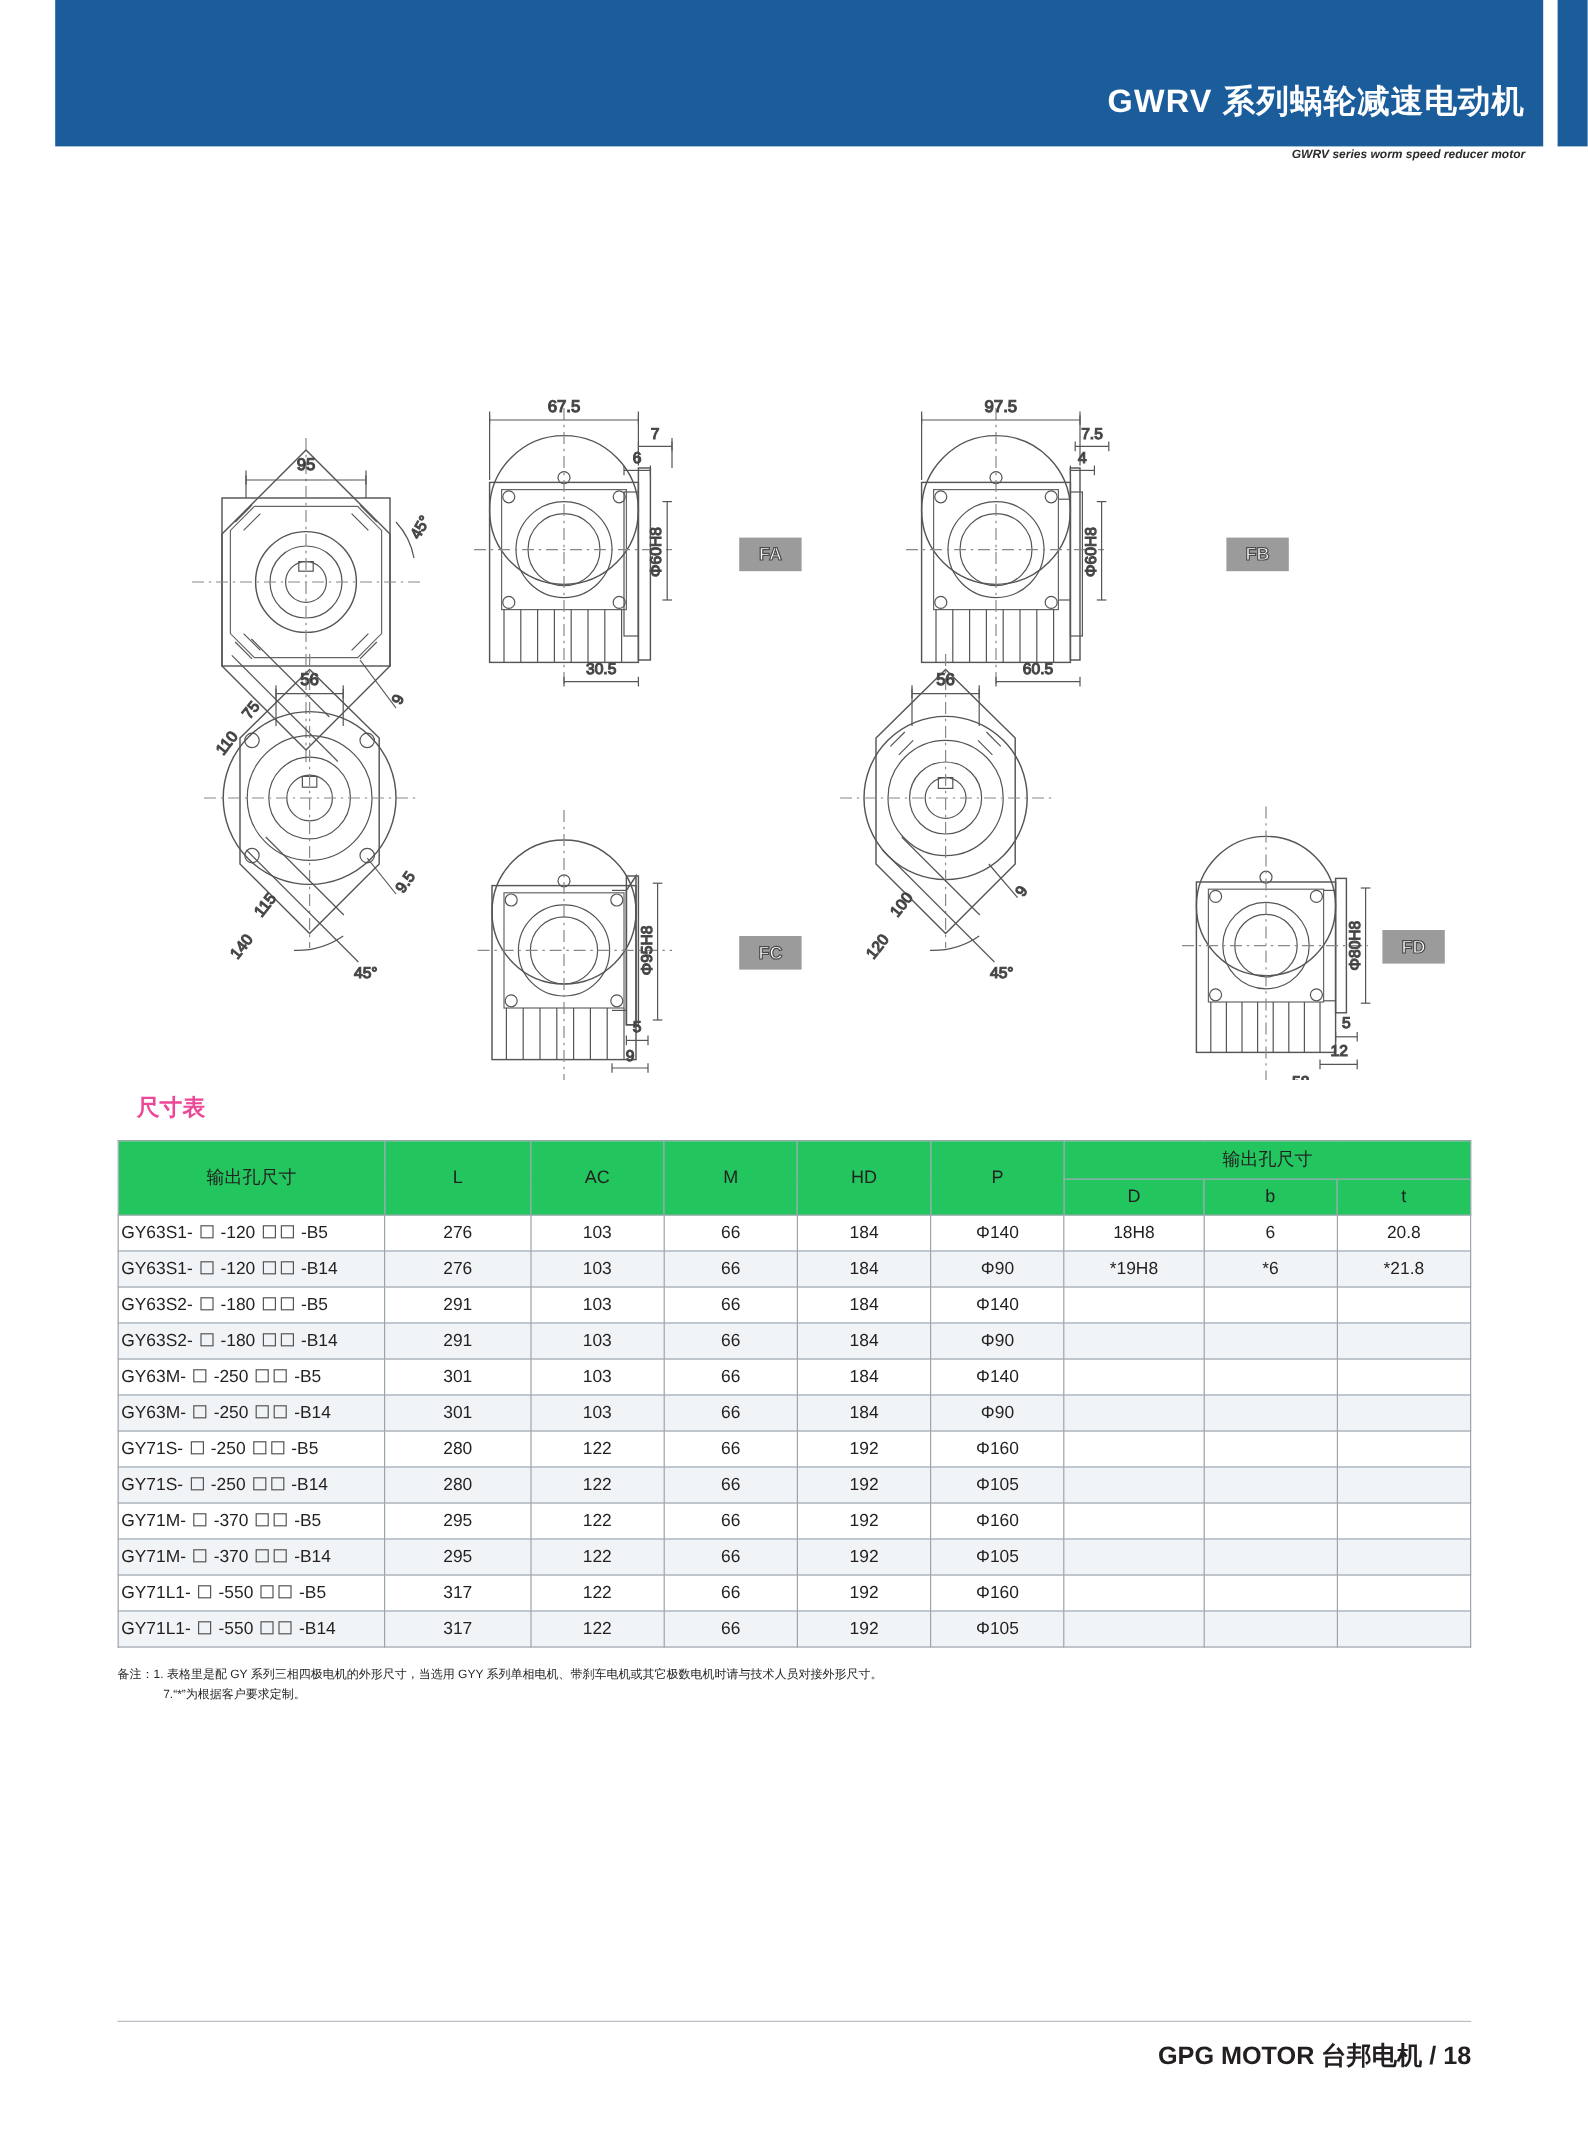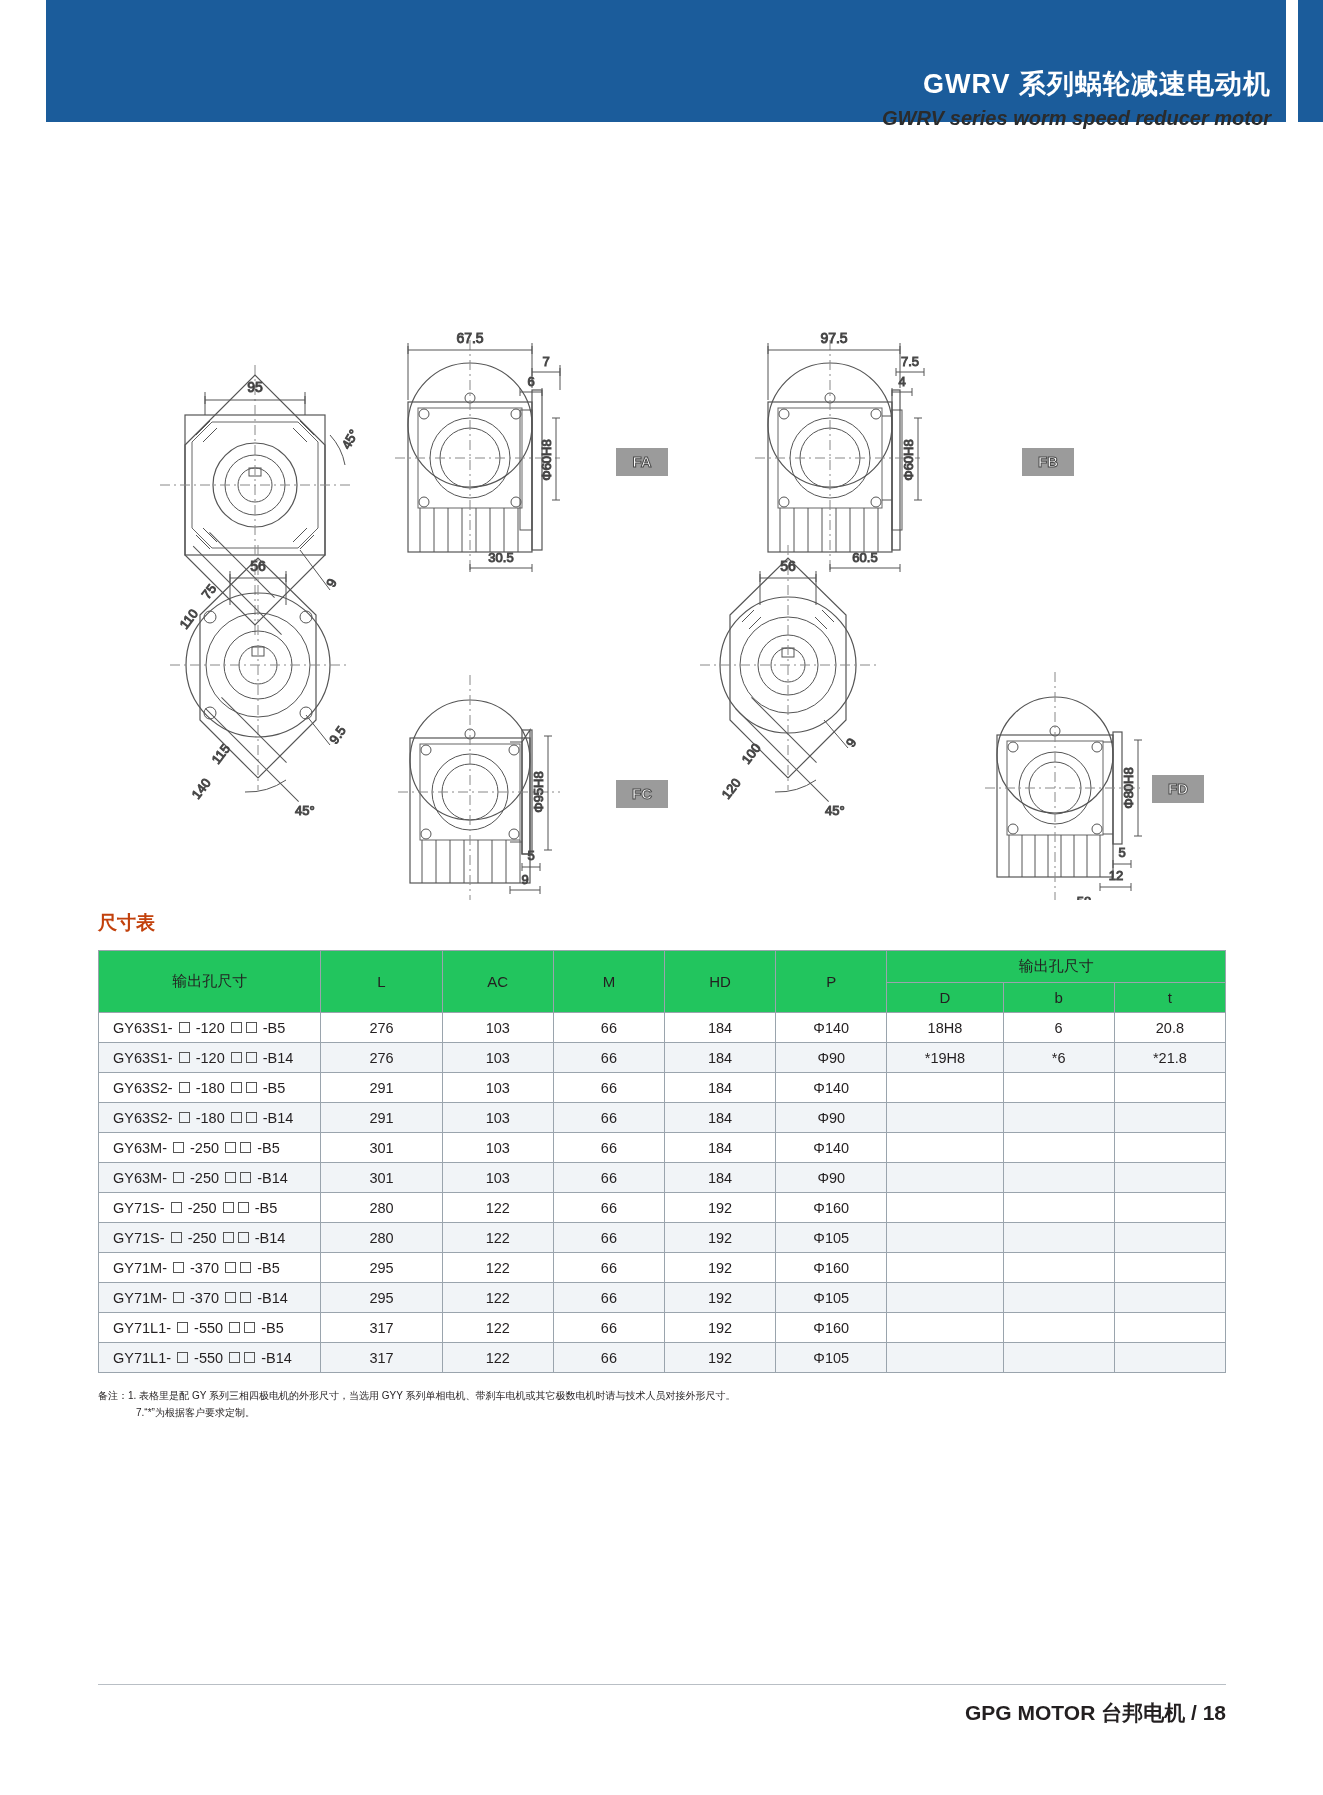--- a/index.html
+++ b/index.html
@@ -43,24 +43,24 @@
     transform: translateY(-50%);
     color: #ffffff;
     font-size: 27px;
     font-weight: bold;
     letter-spacing: 1px;
     white-space: nowrap;
   }
   .header-sub {
     position: absolute;
     right: 98px;
-    top: 118px;
+    top: 129px;
     transform: translateY(-50%);
     color: #2b2b2b;
-    font-size: 20px;
+    font-size: 10px;
     font-style: italic;
     font-weight: bold;
     white-space: nowrap;
   }
 
   
   .drawings {
     position: absolute;
     left: 0; top: 160px;
     width: 1323px;
@@ -71,43 +71,43 @@
   
   .table-section {
     position: absolute;
     left: 98px;
     top: 910px;
     width: 1128px;
   }
   .section-title {
     font-size: 19px;
     font-weight: bold;
-    color: #c2410c;
-    margin: 0 0 14px 0;
+    color: #ec4899;
+    margin: 0 0 14px 16px;
   }
   table.dim {
     border-collapse: collapse;
     width: 1128px;
     font-size: 14.5px;
   }
   table.dim th, table.dim td {
     border: 1px solid #9aa4ad;
     text-align: center;
     padding: 6px 4px;
     height: 30px;
     color: #231f20;
     font-weight: normal;
   }
   table.dim thead th {
     background: #22c55e;
     font-size: 15px;
   }
   table.dim td.model {
     text-align: left;
-    padding-left: 14px;
+    padding-left: 2px;
     white-space: nowrap;
   }
   table.dim tbody tr:nth-child(even) td {
     background: #f1f4f7;
   }
   table.dim tbody tr:nth-child(odd) td {
     background: #ffffff;
   }
   .sq {
     display: inline-block;

